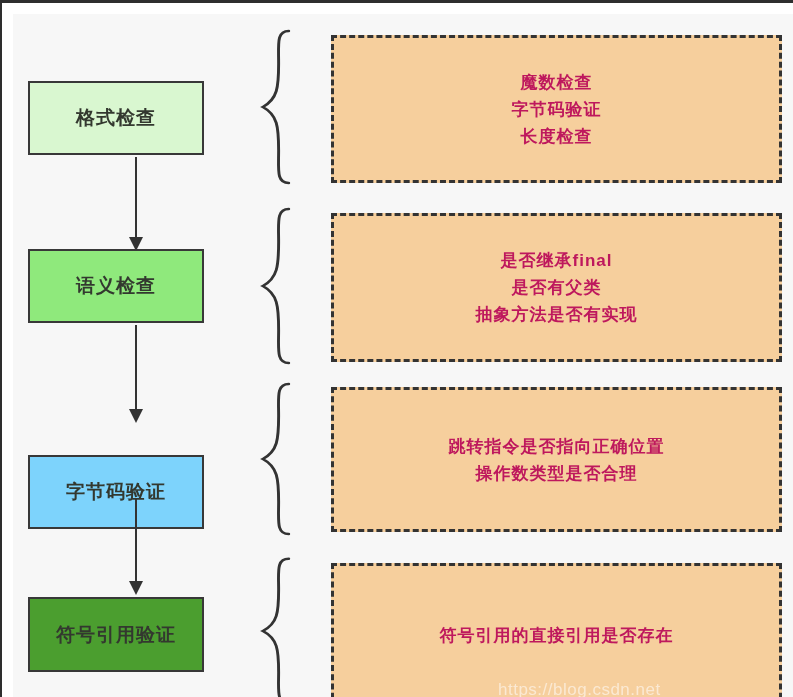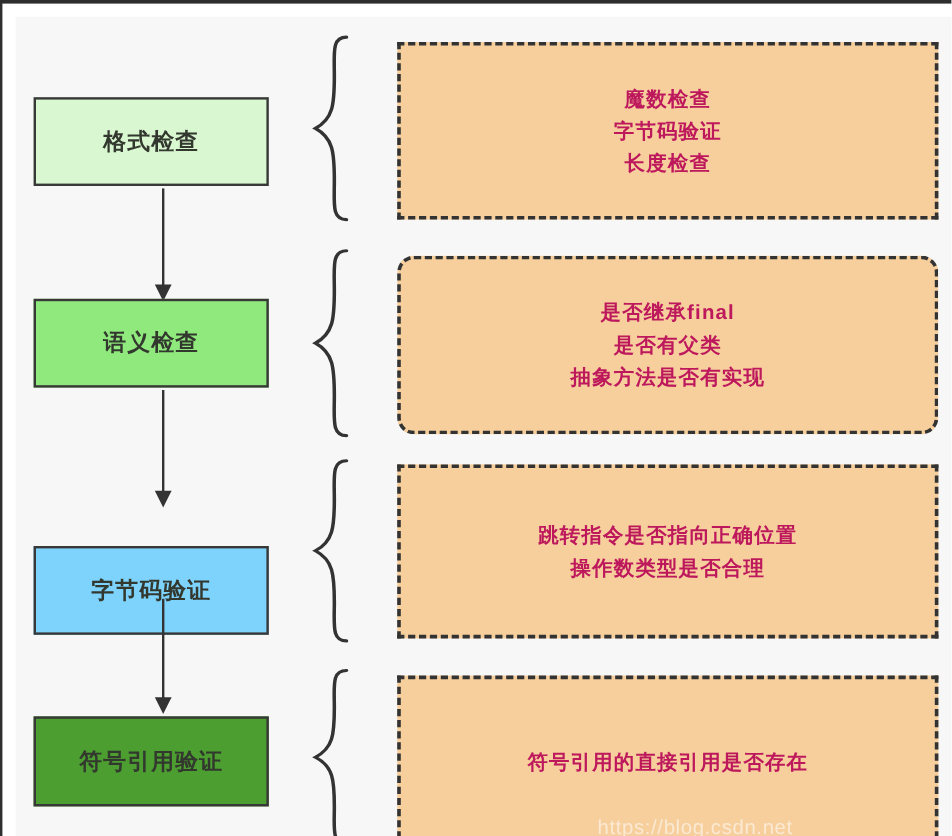--- a/index.html
+++ b/index.html
@@ -21,21 +21,21 @@
   
   .panel {
     position: absolute;
     left: 13px; top: 14px;
     width: 780px; height: 683px;
     background: #f7f7f7;
   }
   .stage-box {
     position: absolute;
     left: 28px;
-    width: 196px; height: 74px;
+    width: 176px; height: 74px;
     border: 2px solid #383838;
     display: flex; align-items: center; justify-content: center;
     font-size: 19px; font-weight: bold; color: #33382f;
     letter-spacing: 1px;
   }
   .detail-box {
     position: absolute;
     left: 331px;
     width: 451px;
     border: 3px dashed #333333;
@@ -100,21 +100,21 @@
   <div class="arrow-head" style="top:237px;"></div>
 
   <div class="stage-box" style="top: 249px; background: rgb(143, 233, 124);">
     <span>语义检查</span>
   </div>
   <div class="brace" style="top:206px; height:160px;">
     <svg viewBox="0 0 32 160" preserveAspectRatio="none">
       <path d="M30 3 C19 3 21 16 21 36 C21 60 20 72 7 80 C20 88 21 100 21 124 C21 144 19 157 30 157" fill="none" stroke="#333333" stroke-width="2.6" stroke-linecap="round"></path>
     </svg>
   </div>
-  <div class="detail-box" style="top: 213px; height: 149px; background: rgb(246, 207, 157); border-radius: 14px;">
+  <div class="detail-box" style="top: 213px; height: 149px; background: rgb(246, 207, 157);">
     <div>是否继承final</div>
     <div>是否有父类</div>
     <div>抽象方法是否有实现</div>
   </div>
   <div class="arrow-line" style="top:325px; height:86px;"></div>
   <div class="arrow-head" style="top:409px;"></div>
 
   <div class="stage-box" style="top: 423px; background: #7dd3fc; margin-top: 32px;">
     <span>字节码验证</span>
   </div>

